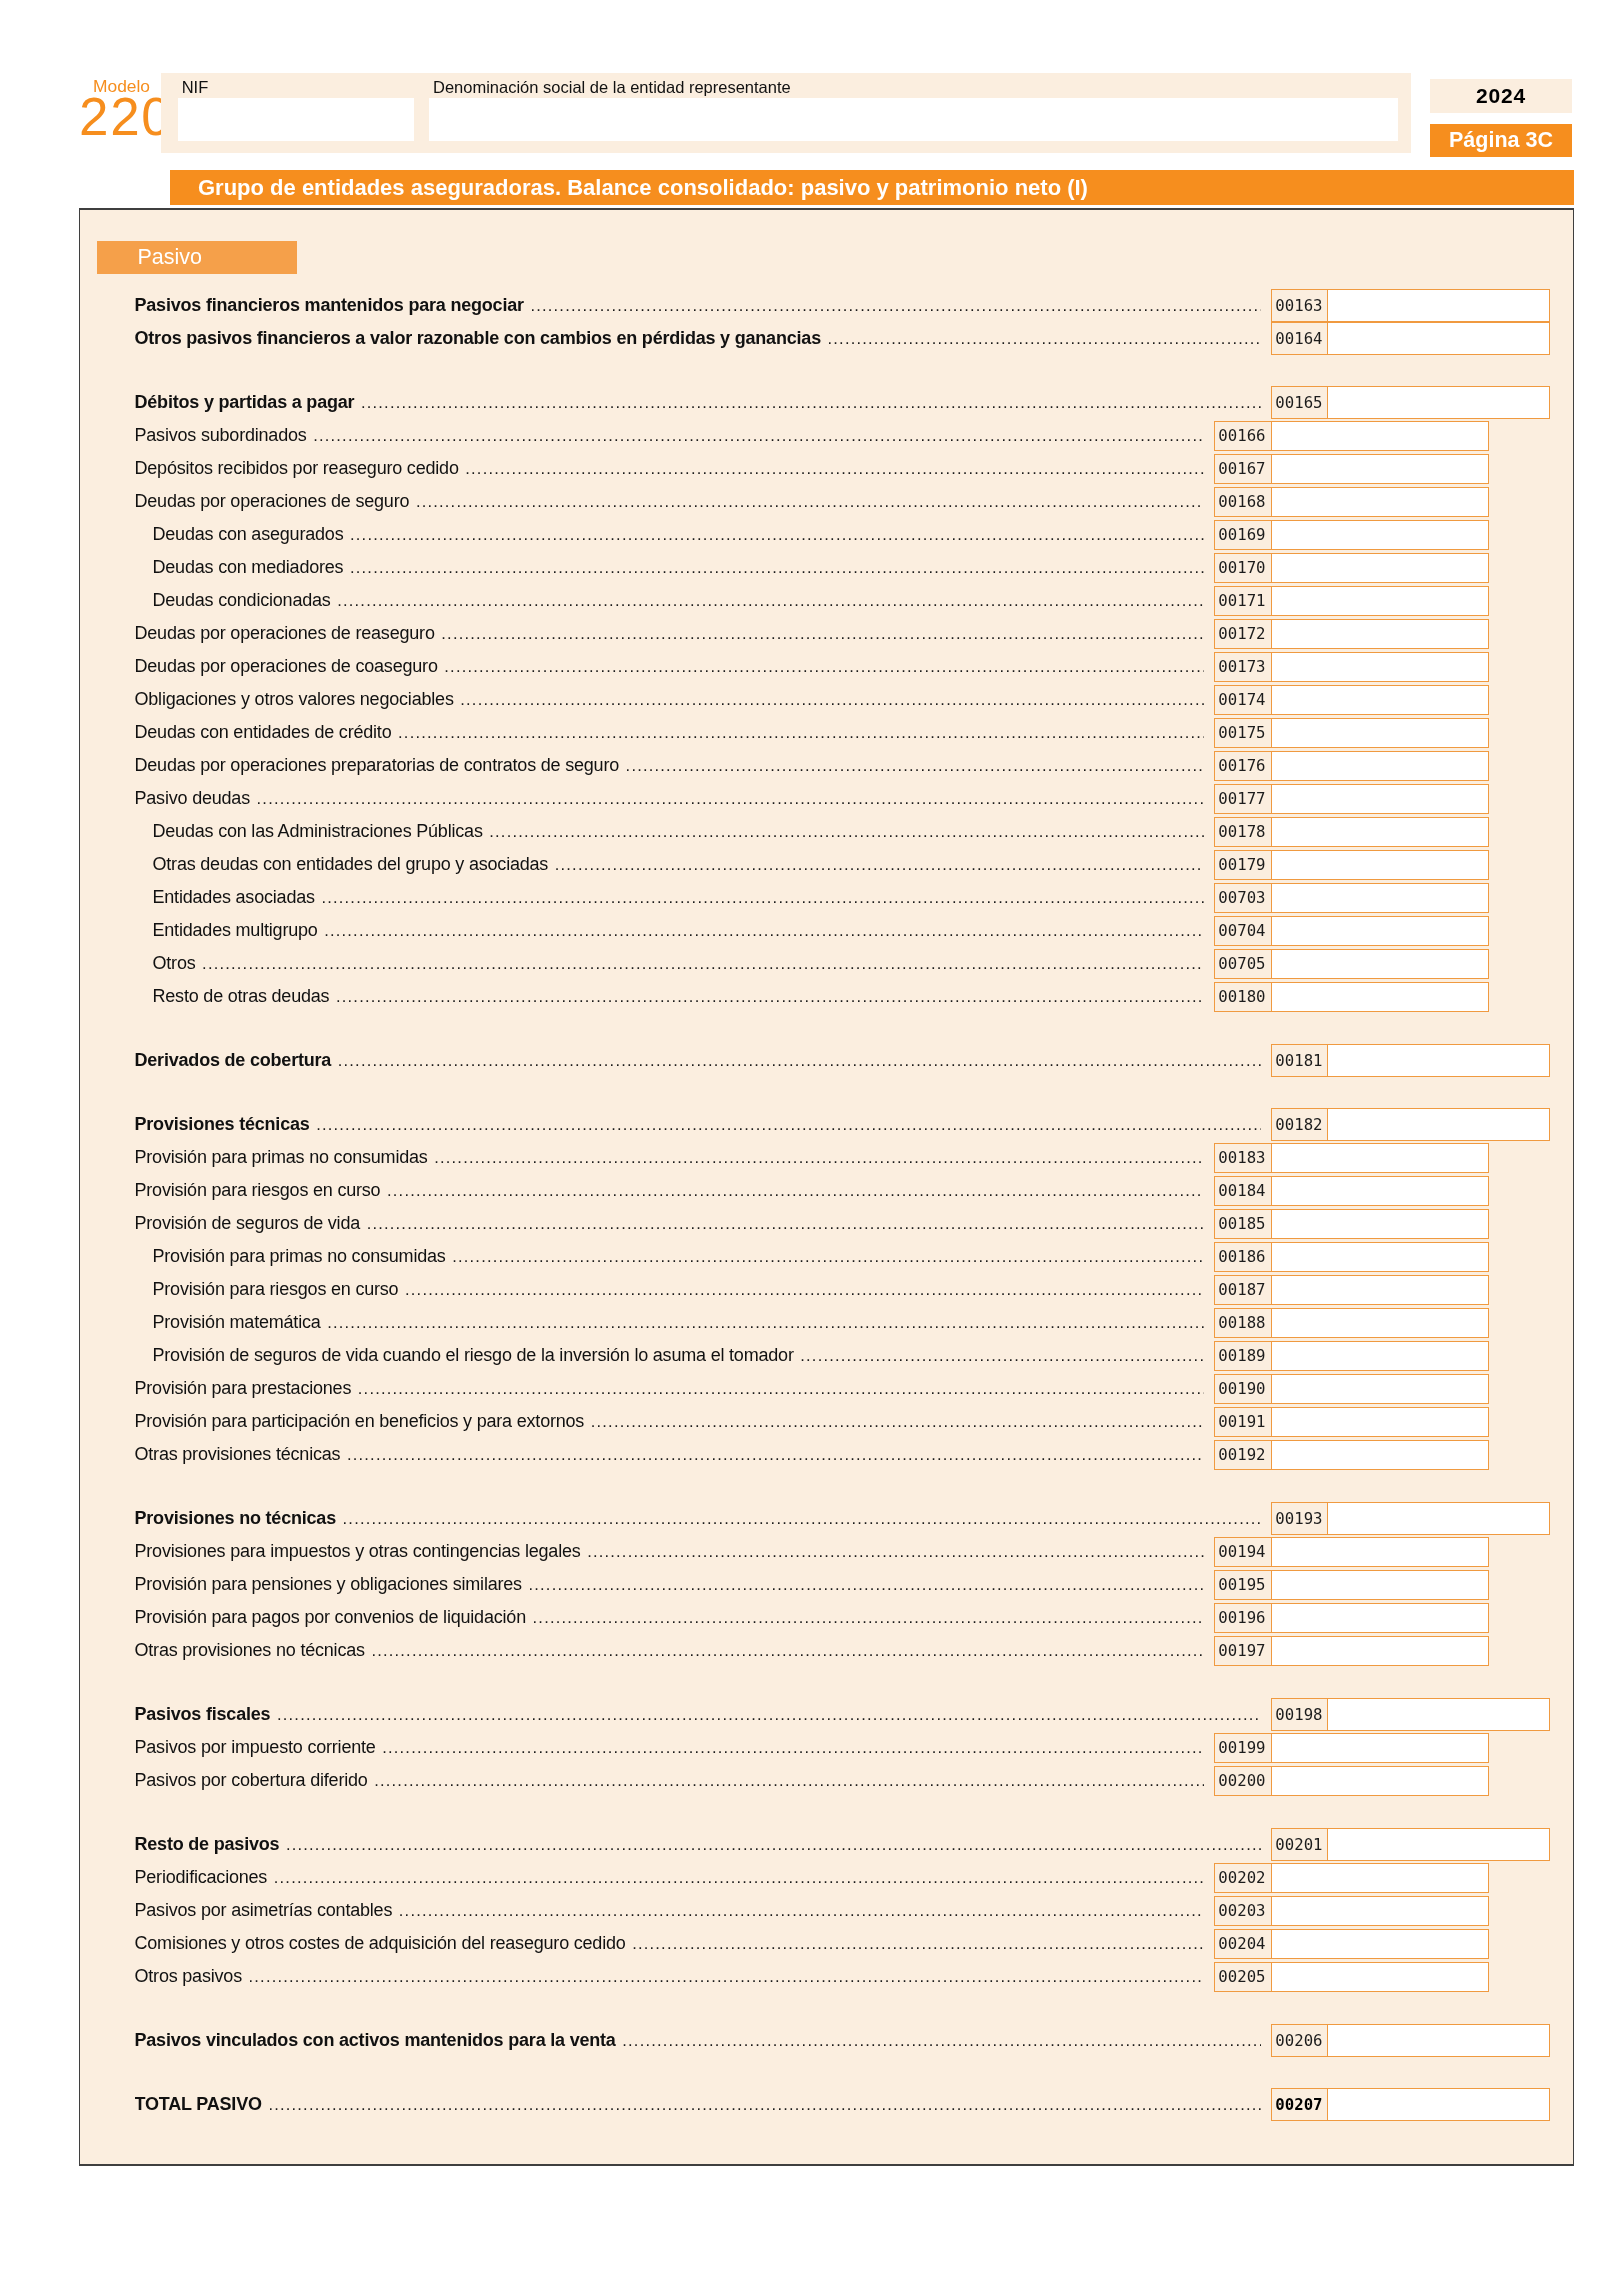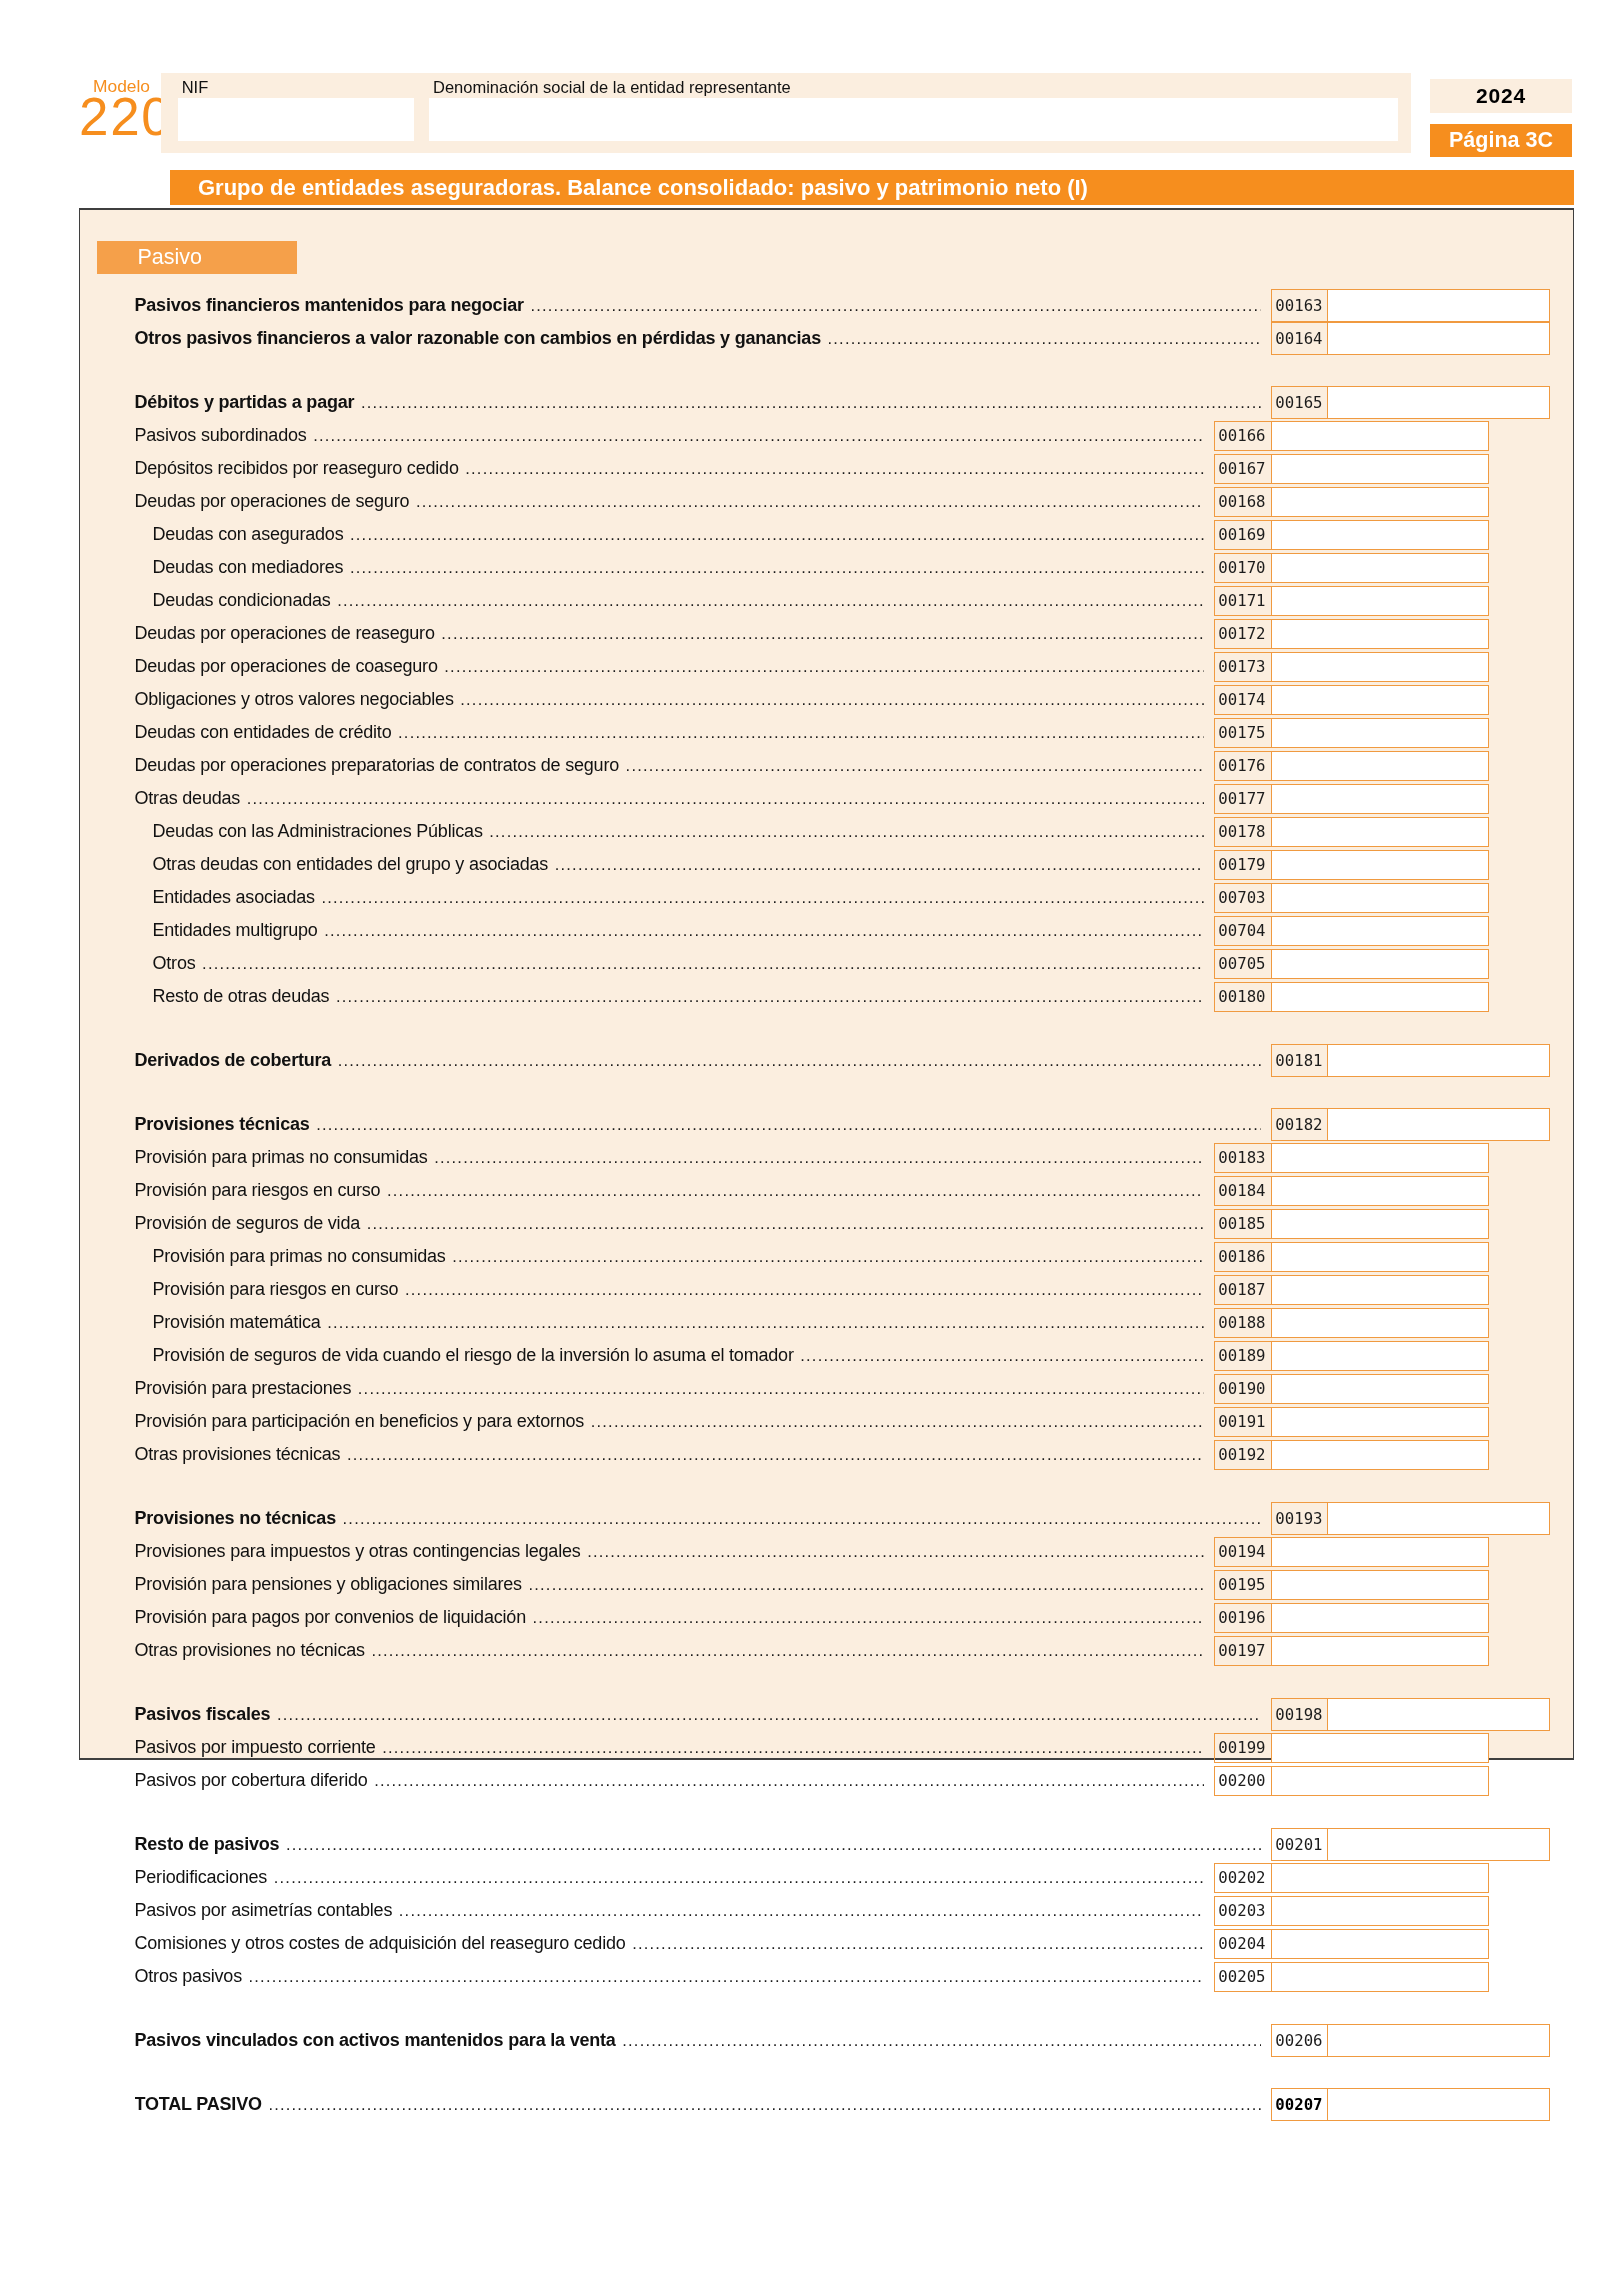--- a/index.html
+++ b/index.html
@@ -24,21 +24,21 @@
   .hdr-input{position:absolute;top:25px;height:43px;background:#ffffff;border:none;font-size:18px;color:var(--ink);padding:0 6.6px;font-family:"Liberation Sans",sans-serif;}
   .nif-input{left:16.5px;width:236px;}
   .denom-input{left:268px;width:969px;}
   .year-block{position:absolute;left:1430px;top:79px;width:142px;height:34px;background:var(--cream);display:flex;align-items:center;justify-content:center;font-size:21px;font-weight:bold;color:#000;letter-spacing:0.8px;}
   .page-block{position:absolute;left:1430px;top:124px;width:142px;height:33px;background:var(--accent);display:flex;align-items:center;justify-content:center;font-size:21.5px;font-weight:bold;color:#ffffff;}
 
   
   .title-bar{position:absolute;left:170px;top:170px;width:1404px;height:35px;background:var(--accent);color:#ffffff;font-size:22px;font-weight:bold;line-height:35px;padding-left:28px;}
 
   
-  .content{position:absolute;left:79px;top:208px;width:1495px;height:1552px;background:var(--cream);border:1.7px solid var(--dark);border-top-width:2.5px;border-bottom-width:2.5px;}
+  .content{position:absolute;left:79px;top:208px;width:1495px;height:1958px;background:var(--cream);border:1.7px solid var(--dark);border-top-width:2.5px;border-bottom-width:2.5px;}
   .tab{margin:31px 0 0 17.4px;width:200px;height:33px;background:var(--tab);color:#ffffff;font-size:21.5px;line-height:33px;padding-left:40px;}
 
   .rows{margin-top:15px;padding:0 23px 0 21.5px;}
   .row{display:flex;align-items:center;height:33px;}
   .row.gap{margin-top:31px;}
   .line{flex:1;display:flex;align-items:baseline;overflow:hidden;min-width:0;margin-left:33px;}
   .label{white-space:nowrap;font-size:18px;color:var(--ink);letter-spacing:-0.2px;}
   .row.section .label{font-weight:bold;}
   .row.indent1 .label{padding-left:18px;}
   .dots{flex:1;overflow:hidden;white-space:nowrap;font-size:16.5px;letter-spacing:1.2px;color:#1a1a1a;margin:0 10px 0 6.6px;}
@@ -212,21 +212,21 @@
             <span class="label">Deudas por operaciones preparatorias de contratos de seguro</span>
             <span class="dots">................................................................................................................................................................................................................................................................................................................................................................................................................</span>
           </div>
           <div class="codebox">
             <div class="code-cell">00176</div>
             <div class="value-cell"></div>
           </div>
         </div>
         <div class="row item">
           <div class="line">
-            <span class="label">Otras deudas</span>
+            <span class="label">Pasivo deudas</span>
             <span class="dots">................................................................................................................................................................................................................................................................................................................................................................................................................</span>
           </div>
           <div class="codebox">
             <div class="code-cell">00177</div>
             <div class="value-cell"></div>
           </div>
         </div>
         <div class="row item indent1">
           <div class="line">
             <span class="label">Deudas con las Administraciones Públicas</span>

